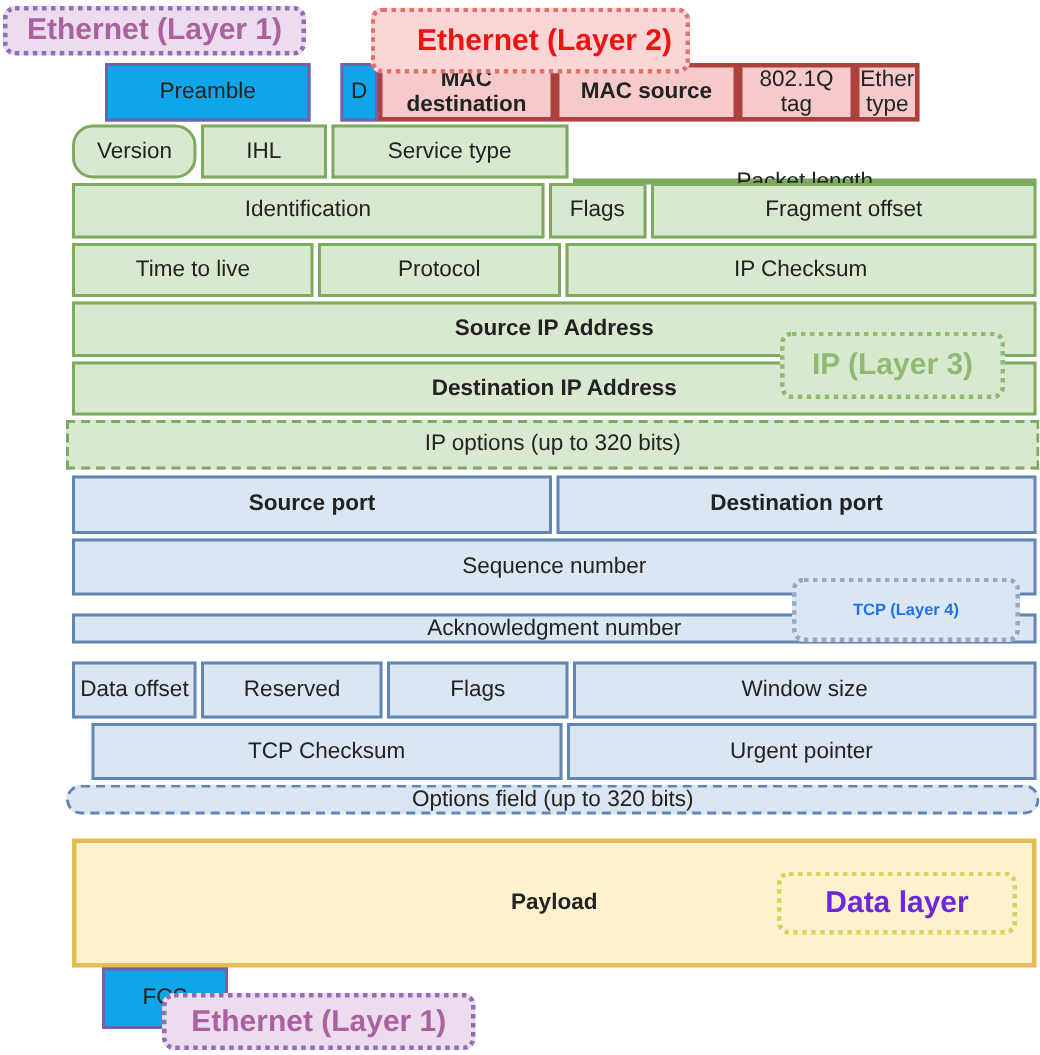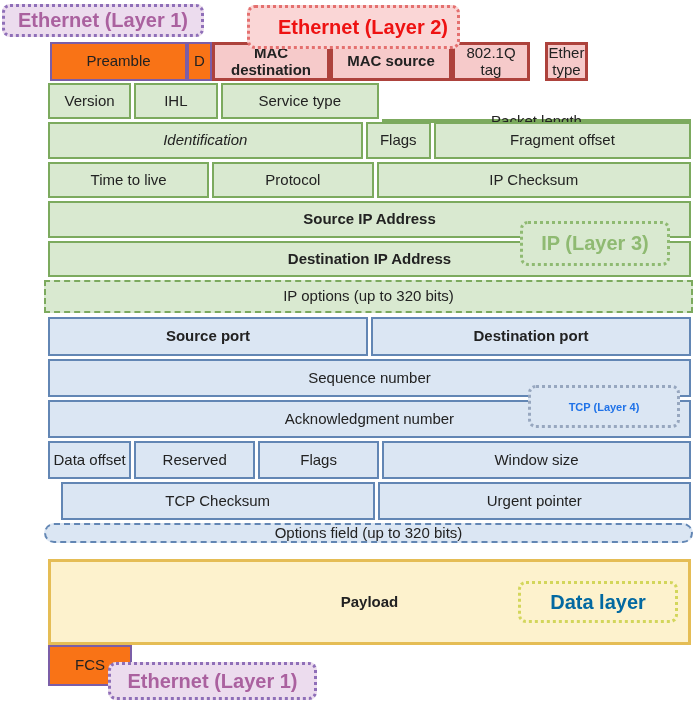--- a/index.html
+++ b/index.html
@@ -16,67 +16,67 @@
     display:flex;gap:3px;box-sizing:border-box;
   }
   .cell{
     box-sizing:border-box;
     display:flex;align-items:center;justify-content:center;
     text-align:center;font-size:15px;line-height:1.12;
     padding:0 2px;
   }
   .green{background:#d9e9d0;border:2px solid #7caa5e;}
   .blue{background:#dbe6f3;border:2px solid #6286b4;}
-  .purple{background:#f97316;border:2px solid #7b5ea7;}
+  .purple{background:#0ea5e9;border:2px solid #7b5ea7;margin-left:20px;}
   .red{background:#f6caca;border:3px solid #ad423c;}
   .yellow{background:#fdf2cd;border:3px solid #e5bd55;}
   .dashed-green{background:#d9e9d0;border:2px dashed #7caa5e;}
   .dashed-blue{background:#dbe6f3;border:2px dashed #6286b4;}
   .bold{font-weight:bold;}
   .abs{position:absolute;box-sizing:border-box;}
   .overlay-label{
     position:absolute;box-sizing:border-box;
     display:flex;align-items:center;justify-content:center;
     font-weight:bold;font-size:20px;text-align:center;
     border-radius:8px;z-index:5;white-space:nowrap;
   }
   .lbl-purple{background:#ecdcee;border:3px dotted #8f6fb8;color:#aa619f;}
   .lbl-red{background:#fad6d6;border:3px dotted #e4706f;color:#ee1212;}
   .lbl-green{background:#d9e9d0;border:3px dotted #8fba72;color:#8fba72;}
   .lbl-blue{background:#dbe6f3;border:3px dotted #97a7bf;color:#1f72e8;font-size:11px;}
-  .lbl-yellow{background:#fdf2cd;border:3px dotted #d3d65b;color:#0369a1;}
+  .lbl-yellow{background:#fdf2cd;border:3px dotted #d3d65b;color:#6d28d9;}
   .hdr-cell{box-sizing:border-box;display:flex;align-items:center;justify-content:center;text-align:center;font-size:15px;line-height:1.12;padding:0 2px;}
 </style>
 </head>
 <body>
 
 <div id="canvas">
 
   <div class="overlay-label lbl-purple" style="left:2px;top:4px;width:202px;height:33px;">Ethernet (Layer 1)</div>
 
   <div class="overlay-label lbl-red" style="left:247px;top:5px;width:213px;height:44px;padding-left:19px;">Ethernet (Layer 2)</div>
 
   <div class="abs" style="left:50px;top:42px;height:39px;display:flex;">
     <div class="hdr-cell purple" style="width:137px;">Preamble</div>
     <div class="hdr-cell purple" style="width:25px;">D</div>
     <div class="hdr-cell red bold" style="width:118px;">MAC destination</div>
     <div class="hdr-cell red bold" style="width:122px;">MAC source</div>
     <div class="hdr-cell red" style="width:78px;">802.1Q tag</div>
-    <div class="hdr-cell red" style="width:43px;margin-left:15px;">Ether type</div>
+    <div class="hdr-cell red" style="width:43px;">Ether type</div>
   </div>
 
   <div class="row" style="top:83px;height:36px;">
-    <div class="cell green" style="flex:4;">Version</div>
+    <div class="cell green" style="flex:4;border-radius:14px;">Version</div>
     <div class="cell green" style="flex:4;">IHL</div>
     <div class="cell green" style="flex:8;">Service type</div>
     <div class="cell green" style="flex:16;margin-top:36px;">Packet length</div>
   </div>
 
   <div class="row" style="top:122px;height:37px;">
-    <div class="cell green" style="flex:16;font-style:italic;">Identification</div>
+    <div class="cell green" style="flex:16;">Identification</div>
     <div class="cell green" style="flex:3;">Flags</div>
     <div class="cell green" style="flex:13;">Fragment offset</div>
   </div>
 
   <div class="row" style="top:162px;height:36px;">
     <div class="cell green" style="flex:8;">Time to live</div>
     <div class="cell green" style="flex:8;">Protocol</div>
     <div class="cell green" style="flex:16;">IP Checksum</div>
   </div>
 
@@ -94,21 +94,21 @@
 
   <div class="row" style="top:317px;height:39px;">
     <div class="cell blue bold" style="flex:16;">Source port</div>
     <div class="cell blue bold" style="flex:16;">Destination port</div>
   </div>
 
   <div class="row" style="top:359px;height:38px;">
     <div class="cell blue" style="flex:1;">Sequence number</div>
   </div>
 
-  <div class="row" style="top:400px;height:38px;">
+  <div class="row" style="top:400px;height:38px;align-items:center;">
     <div class="cell blue" style="flex:1;">Acknowledgment number</div>
   </div>
 
   <div class="row" style="top:441px;height:38px;">
     <div class="cell blue" style="flex:4;">Data offset</div>
     <div class="cell blue" style="flex:6;">Reserved</div>
     <div class="cell blue" style="flex:6;">Flags</div>
     <div class="cell blue" style="flex:16;">Window size</div>
   </div>
 

